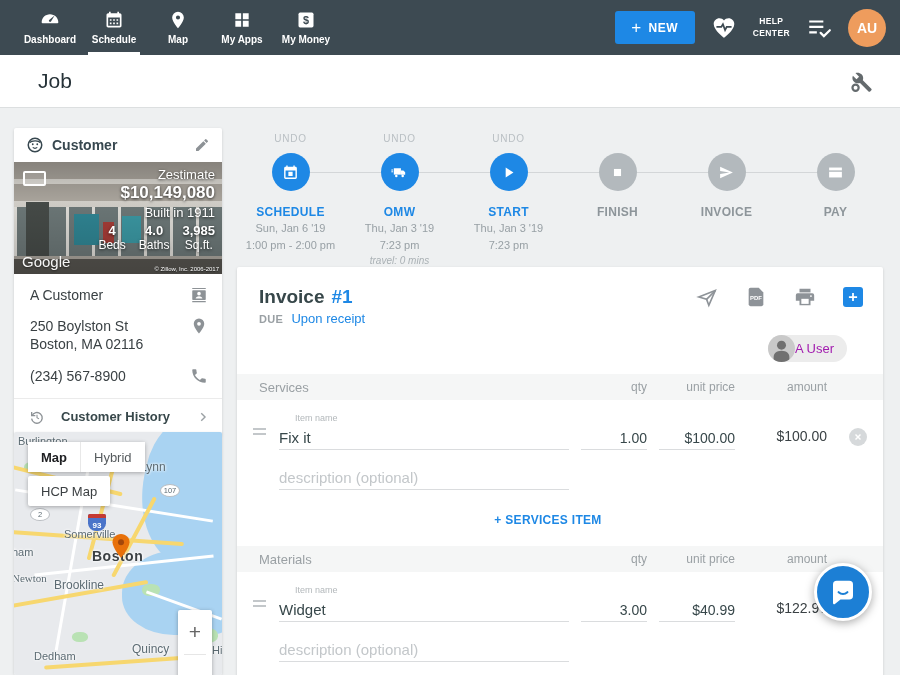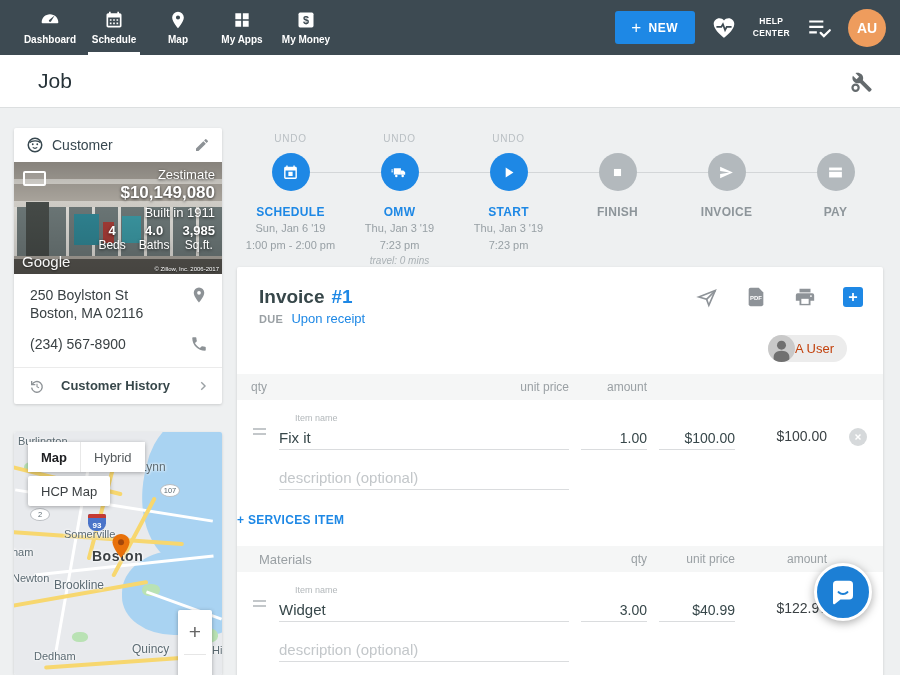--- a/index.html
+++ b/index.html
@@ -24,21 +24,21 @@
   
   .jobbar { position:absolute; left:0; top:55px; width:900px; height:53px; background:#fff; border-bottom:1px solid #dcdfe0; display:flex; align-items:center; padding:0 26px 0 38px; }
   .job-title { font-size:21px; font-weight:500; color:#263238; }
   .tools-btn { margin-left:auto; background:none; border:none; color:#646a6d; cursor:pointer; width:28px; height:28px; }
 
   
   .card { background:#fff; border-radius:2px; box-shadow:0 1px 3px rgba(0,0,0,.15); }
   .customer-card { position:absolute; left:14px; top:128px; width:208px; }
   .cc-head { height:34px; display:flex; align-items:center; padding:0 12px; gap:8px; }
   .cc-head .face { width:18px; height:18px; color:#37474f; }
-  .cc-title { font-size:14px; font-weight:normal; color:#37474f; flex:1; }
+  .cc-title { font-size:14px; font-weight:bold; color:#37474f; flex:1; }
   .pencil { width:16px; height:16px; color:#8d9296; cursor:pointer; }
   .photo { position:relative; height:112px; overflow:hidden; cursor:pointer; }
   .ph-wall { position:absolute; inset:0; background:#a8a39b; }
   .ph-trim1 { position:absolute; left:0; right:0; top:15%; height:5%; background:#d8d5cf; }
   .ph-trim2 { position:absolute; left:0; right:0; top:35%; height:5%; background:#cfccc6; }
   .ph-windows { position:absolute; left:0; right:0; top:40%; height:44%; background:repeating-linear-gradient(90deg,#dcdad5 0 3px,rgba(0,0,0,0) 3px 26px),#6b7676; }
   .ph-teal  { position:absolute; left:29%; top:46%; width:12%; height:28%; background:#2f8391; }
   .ph-teal2 { position:absolute; left:52%; top:48%; width:9%; height:24%; background:#3a95a0; }
   .ph-red   { position:absolute; left:43%; top:54%; width:5%; height:18%; background:#a43b36; }
   .ph-door  { position:absolute; left:6%; top:36%; width:11%; height:48%; background:#454a47; }
@@ -127,39 +127,39 @@
   .inv-num { font-size:19px; font-weight:bold; color:#1e88e5; margin-left:7px; }
   .inv-icons { margin-left:auto; display:flex; align-items:center; gap:27px; }
   .inv-icon { background:none; border:none; padding:0; color:#8e9398; cursor:pointer; width:22px; height:22px; }
   .inv-add { width:20px; height:20px; background:#1e88e5; border:none; border-radius:3px; color:#fff; display:flex; align-items:center; justify-content:center; cursor:pointer; }
   .due-row { margin-top:3px; font-size:11px; font-weight:bold; color:#9aa0a4; letter-spacing:.3px; }
   .due-val { font-size:13px; font-weight:normal; color:#1e88e5; margin-left:5px; cursor:pointer; letter-spacing:0; }
   .chip-row { display:flex; justify-content:flex-end; padding:9px 16px 12px 0; }
   .chip { height:27px; border-radius:14px; background:#ececec; display:flex; align-items:center; padding-right:13px; cursor:pointer; }
   .chip-av { width:27px; height:27px; border-radius:50%; background:#c9c9c9; overflow:hidden; }
   .chip-av svg { width:27px; height:27px; color:#707070; }
-  .chip-name { font-size:13px; color:#c2410c; }
+  .chip-name { font-size:13px; color:#a21caf; }
 
   .igrid { display:grid; grid-template-columns:30px 1fr 66px 76px 80px 38px; column-gap:12px; padding-right:6px; }
   .sec-strip { background:#f5f6f6; height:26px; align-items:center; }
   .sec-name { grid-column:1/3; padding-left:22px; font-size:13px; color:#9aa0a4; }
   .col-h { font-size:12px; color:#9aa0a4; text-align:right; }
   .irow { margin-top:13px; align-items:end; }
   .drag { align-self:center; display:flex; flex-direction:column; gap:3px; padding-left:16px; cursor:grab; }
   .drag i { display:block; width:13px; height:2px; background:#c3c7ca; }
   .namecell { display:flex; flex-direction:column; }
   .fld-lbl { font-size:9px; color:#b3b8bb; margin-bottom:3px;padding-left:16px; }
   .txt-in { border:none; border-bottom:1px solid #dadcde; font-size:15px; color:#37474a; font-family:inherit; height:24px; width:100%; background:transparent; outline:none; }
   .num-in { text-align:right; font-size:14px; }
   .amount { font-size:14px; color:#3a4144; text-align:right; padding-bottom:6px; }
   .xbtn { width:18px; height:18px; border-radius:50%; background:#d6d9db; border:none; color:#fff; display:flex; align-items:center; justify-content:center; cursor:pointer; margin-bottom:4px; justify-self:center; }
   .desc-row { margin-top:16px; }
   .desc-in { grid-column:2; color:#c3c7ca; }
   .desc-in::placeholder { color:#c3c7ca; opacity:1; }
-  .add-row { text-align:left; padding:20px 24px 18px 0; }
+  .add-row { text-align:center; padding:20px 24px 18px 0; }
   .add-link { font-size:12px; font-weight:bold; color:#1e88e5; letter-spacing:.3px; cursor:pointer; }
 
   
   .chat-fab { position:absolute; left:814px; top:563px; width:58px; height:58px; border-radius:50%; background:#1c7fd5; border:3px solid #fff; box-shadow:0 2px 10px rgba(0,0,0,.35); cursor:pointer; display:flex; align-items:center; justify-content:center; z-index:10; }
   .chat-fab svg { width:30px; height:30px; }
 </style>
 </head>
 <body>
 
 <nav class="topnav">
@@ -290,20 +290,31 @@
           <div class="v">3,985</div>
           <div class="l">Sq.ft.</div>
         </div>
       </div>
     </div>
     <div class="g-mark">Google</div>
     <div class="z-copy">© Zillow, Inc. 2006-2017</div>
   </div>
   <div class="cc-info">
     <div class="info-row">
+      <span class="info-text">A Customer</span>
+      <span class="info-icon">
+          <svg viewBox="0 0 24 24" fill="currentColor">
+            <path d="M3 2.5h18v1.6H3zM3 19.9h18v1.6H3z"></path>
+            <path d="M4 5.5h16c.6 0 1 .4 1 1v11c0 .6-.4 1-1 1H4c-.6 0-1-.4-1-1v-11c0-.6.4-1 1-1z"></path>
+            <circle cx="12" cy="10.2" r="2.4" fill="#fff"></circle>
+            <path d="M7.5 16.8c0-2 2-3.2 4.5-3.2s4.5 1.2 4.5 3.2z" fill="#fff"></path>
+          </svg>
+        </span>
+    </div>
+    <div class="info-row">
       <span class="info-text">
         <div>250 Boylston St</div>
         <div>Boston, MA 02116</div>
       </span>
       <span class="info-icon">
           <svg viewBox="0 0 24 24" fill="currentColor">
             <path d="M12 2a7 7 0 0 0-7 7c0 5.2 7 13 7 13s7-7.8 7-13a7 7 0 0 0-7-7zm0 9.5A2.5 2.5 0 1 1 12 6.5a2.5 2.5 0 0 1 0 5z"></path>
           </svg>
         </span>
     </div>
@@ -350,21 +361,21 @@
     <div class="road r2"></div>
     <div class="road r3"></div>
     <div class="road r4"></div>
     <div class="road r5"></div>
     <div class="road r6"></div>
     <span class="mlabel" style="left:4px;top:3px;">Burlington</span>
     <span class="mlabel ml-lynn" style="left:126px;top:28px;">Lynn</span>
     <span class="mlabel" style="left:50px;top:96px;">Somerville</span>
     <span class="mlabel" style="left:-2px;top:114px;">ham</span>
     <span class="mlabel ml-boston" style="left:78px;top:116px;">Boston</span>
-    <span class="mlabel" style="left:-2px;top:140px;">Newton</span>
+    <span class="mlabel" style="left:-2px;top:140px;font-family:Liberation Serif, serif;">Newton</span>
     <span class="mlabel ml-brookline" style="left:40px;top:146px;">Brookline</span>
     <span class="mlabel ml-quincy" style="left:118px;top:210px;">Quincy</span>
     <span class="mlabel" style="left:20px;top:218px;">Dedham</span>
     <span class="mlabel" style="left:198px;top:212px;">Hi</span>
     <span class="badge" style="left:146px;top:52px;">107</span>
     <span class="badge" style="left:16px;top:76px;">2</span>
     <span class="i93" style="left:74px;top:82px;">93</span>
     <span class="map-pin">
         <svg viewBox="0 0 18 24">
           <path d="M9 0C4 0 .5 3.6.5 8.3.5 14 9 24 9 24s8.5-10 8.5-15.7C17.5 3.6 14 0 9 0z" fill="#e8710a"></path>
@@ -498,20 +509,21 @@
               <circle cx="12" cy="9" r="4"></circle>
               <path d="M12 14c-4.5 0-7 2.5-7 5.5V24h14v-4.5c0-3-2.5-5.5-7-5.5z"></path>
             </svg>
           </span>
         <span class="chip-name">A User</span>
       </div>
     </div>
   </div>
 
   <div class="igrid sec-strip">
+    <span class="sec-name">Services</span>
     <span class="col-h">qty</span>
     <span class="col-h">unit price</span>
     <span class="col-h">amount</span>
     <span></span>
   </div>
   <div class="igrid irow">
     <span class="drag">
         <i></i>
         <i></i>
       </span>

